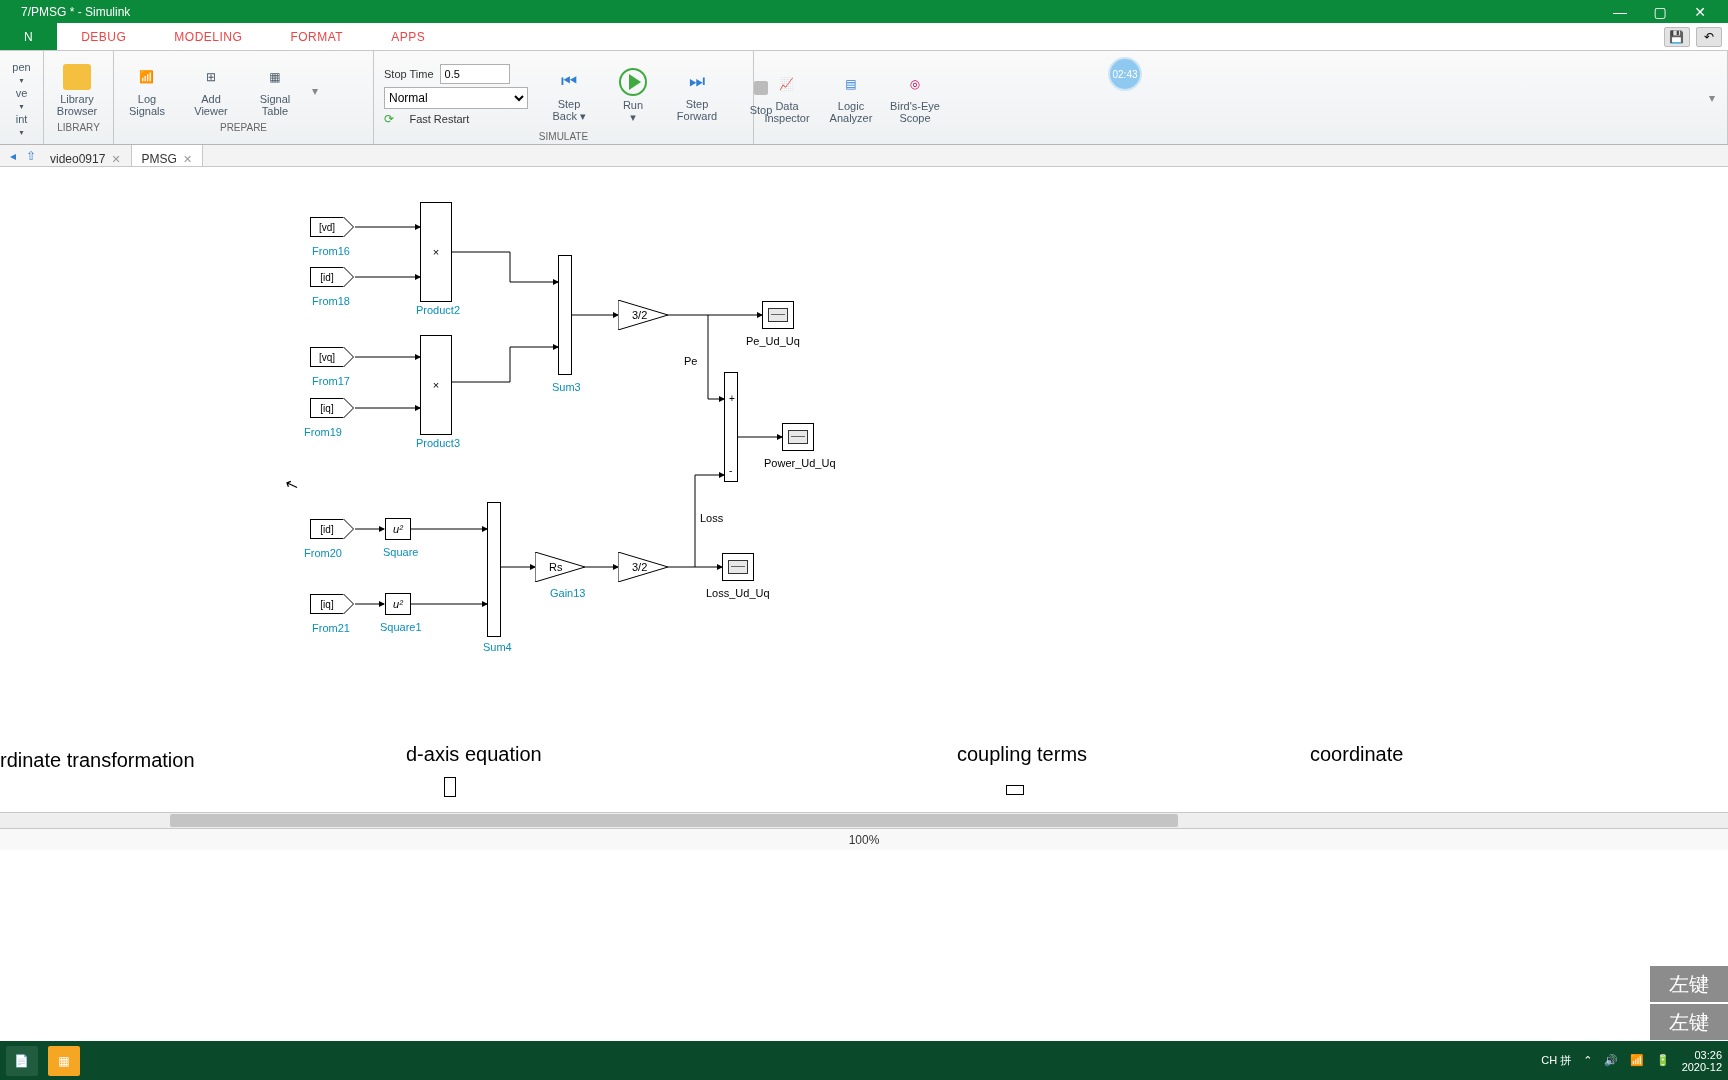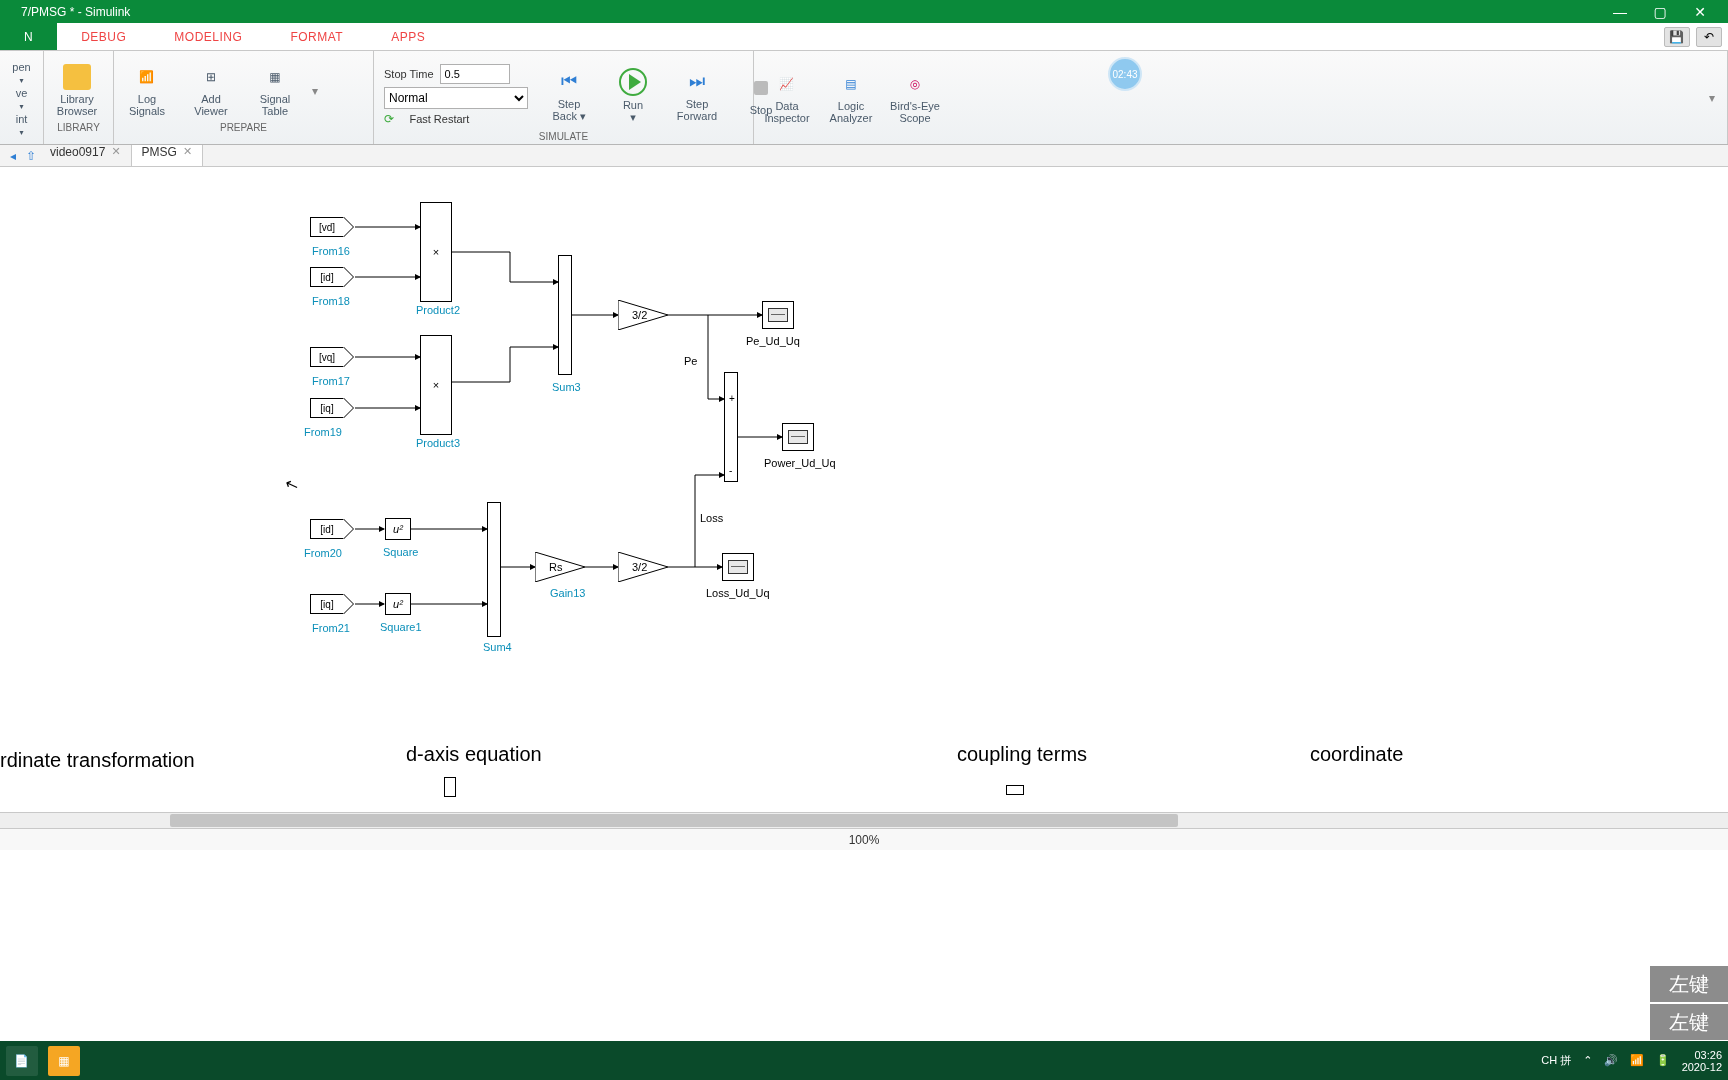--- a/index.html
+++ b/index.html
@@ -23,21 +23,21 @@
   .stoprow .row { display: flex; align-items: center; gap: 6px; }
   .stoprow input.txt { width: 70px; height: 20px; border: 1px solid #b0b0b0; padding: 0 4px; font-size: 11px; }
   .stoprow select { width: 144px; height: 22px; border: 1px solid #b0b0b0; font-size: 12px; background: #fff; }
   .runbtn { width: 28px; height: 28px; border-radius: 50%; display: flex; align-items: center; justify-content: center; }
   .play { border-left: 12px solid #3fab3f; border-top: 8px solid transparent; border-bottom: 8px solid transparent; margin-left: 3px; }
   .stepico { color: #2f7fd4; font-size: 18px; }
   .stopico { width: 14px; height: 14px; background: #bbb; border-radius: 2px; }
   .badge { position: absolute; left: 1108px; top: 6px; width: 34px; height: 34px; border-radius: 50%; background: #8fc9ef; border: 2px solid #cfe6f6; display: flex; align-items: center; justify-content: center; color: #fff; font-size: 10px; }
   .navbar { height: 22px; background: #f3f3f3; border-bottom: 1px solid #c8c8c8; display: flex; align-items: center; padding-left: 4px; }
   .navicon { width: 18px; height: 16px; display: flex; align-items: center; justify-content: center; color: #2f7fd4; }
-  .filetab { padding: 0 10px; height: 100%; display: flex; align-items: flex-start; gap: 6px; border-right: 1px solid #c8c8c8; color: #333; font-size: 12px; }
+  .filetab { padding: 0 10px; height: 100%; display: flex; align-items: flex-end; gap: 6px; border-right: 1px solid #c8c8c8; color: #333; font-size: 12px; }
   .filetab .x { color: #999; font-size: 11px; }
   .filetab.active { background: #fff; }
   .canvaswrap { height: 645px; position: relative; background: #fff; overflow: hidden; }
   .block { position: absolute; border: 1px solid #000; background: #fff; display: flex; align-items: center; justify-content: center; font-size: 11px; }
   .blabel { position: absolute; font-size: 11px; color: #0b8fb9; text-align: center; }
   .tlabel { position: absolute; font-size: 11px; color: #000; }
   svg.wires { position: absolute; top: 0; left: 0; width: 100%; height: 100%; }
   svg.wires line, svg.wires polyline { stroke: #000; stroke-width: 1; fill: none; }
   .arrow { fill: #000; }
   .from { width: 34px; height: 20px; font-size: 10px; }

